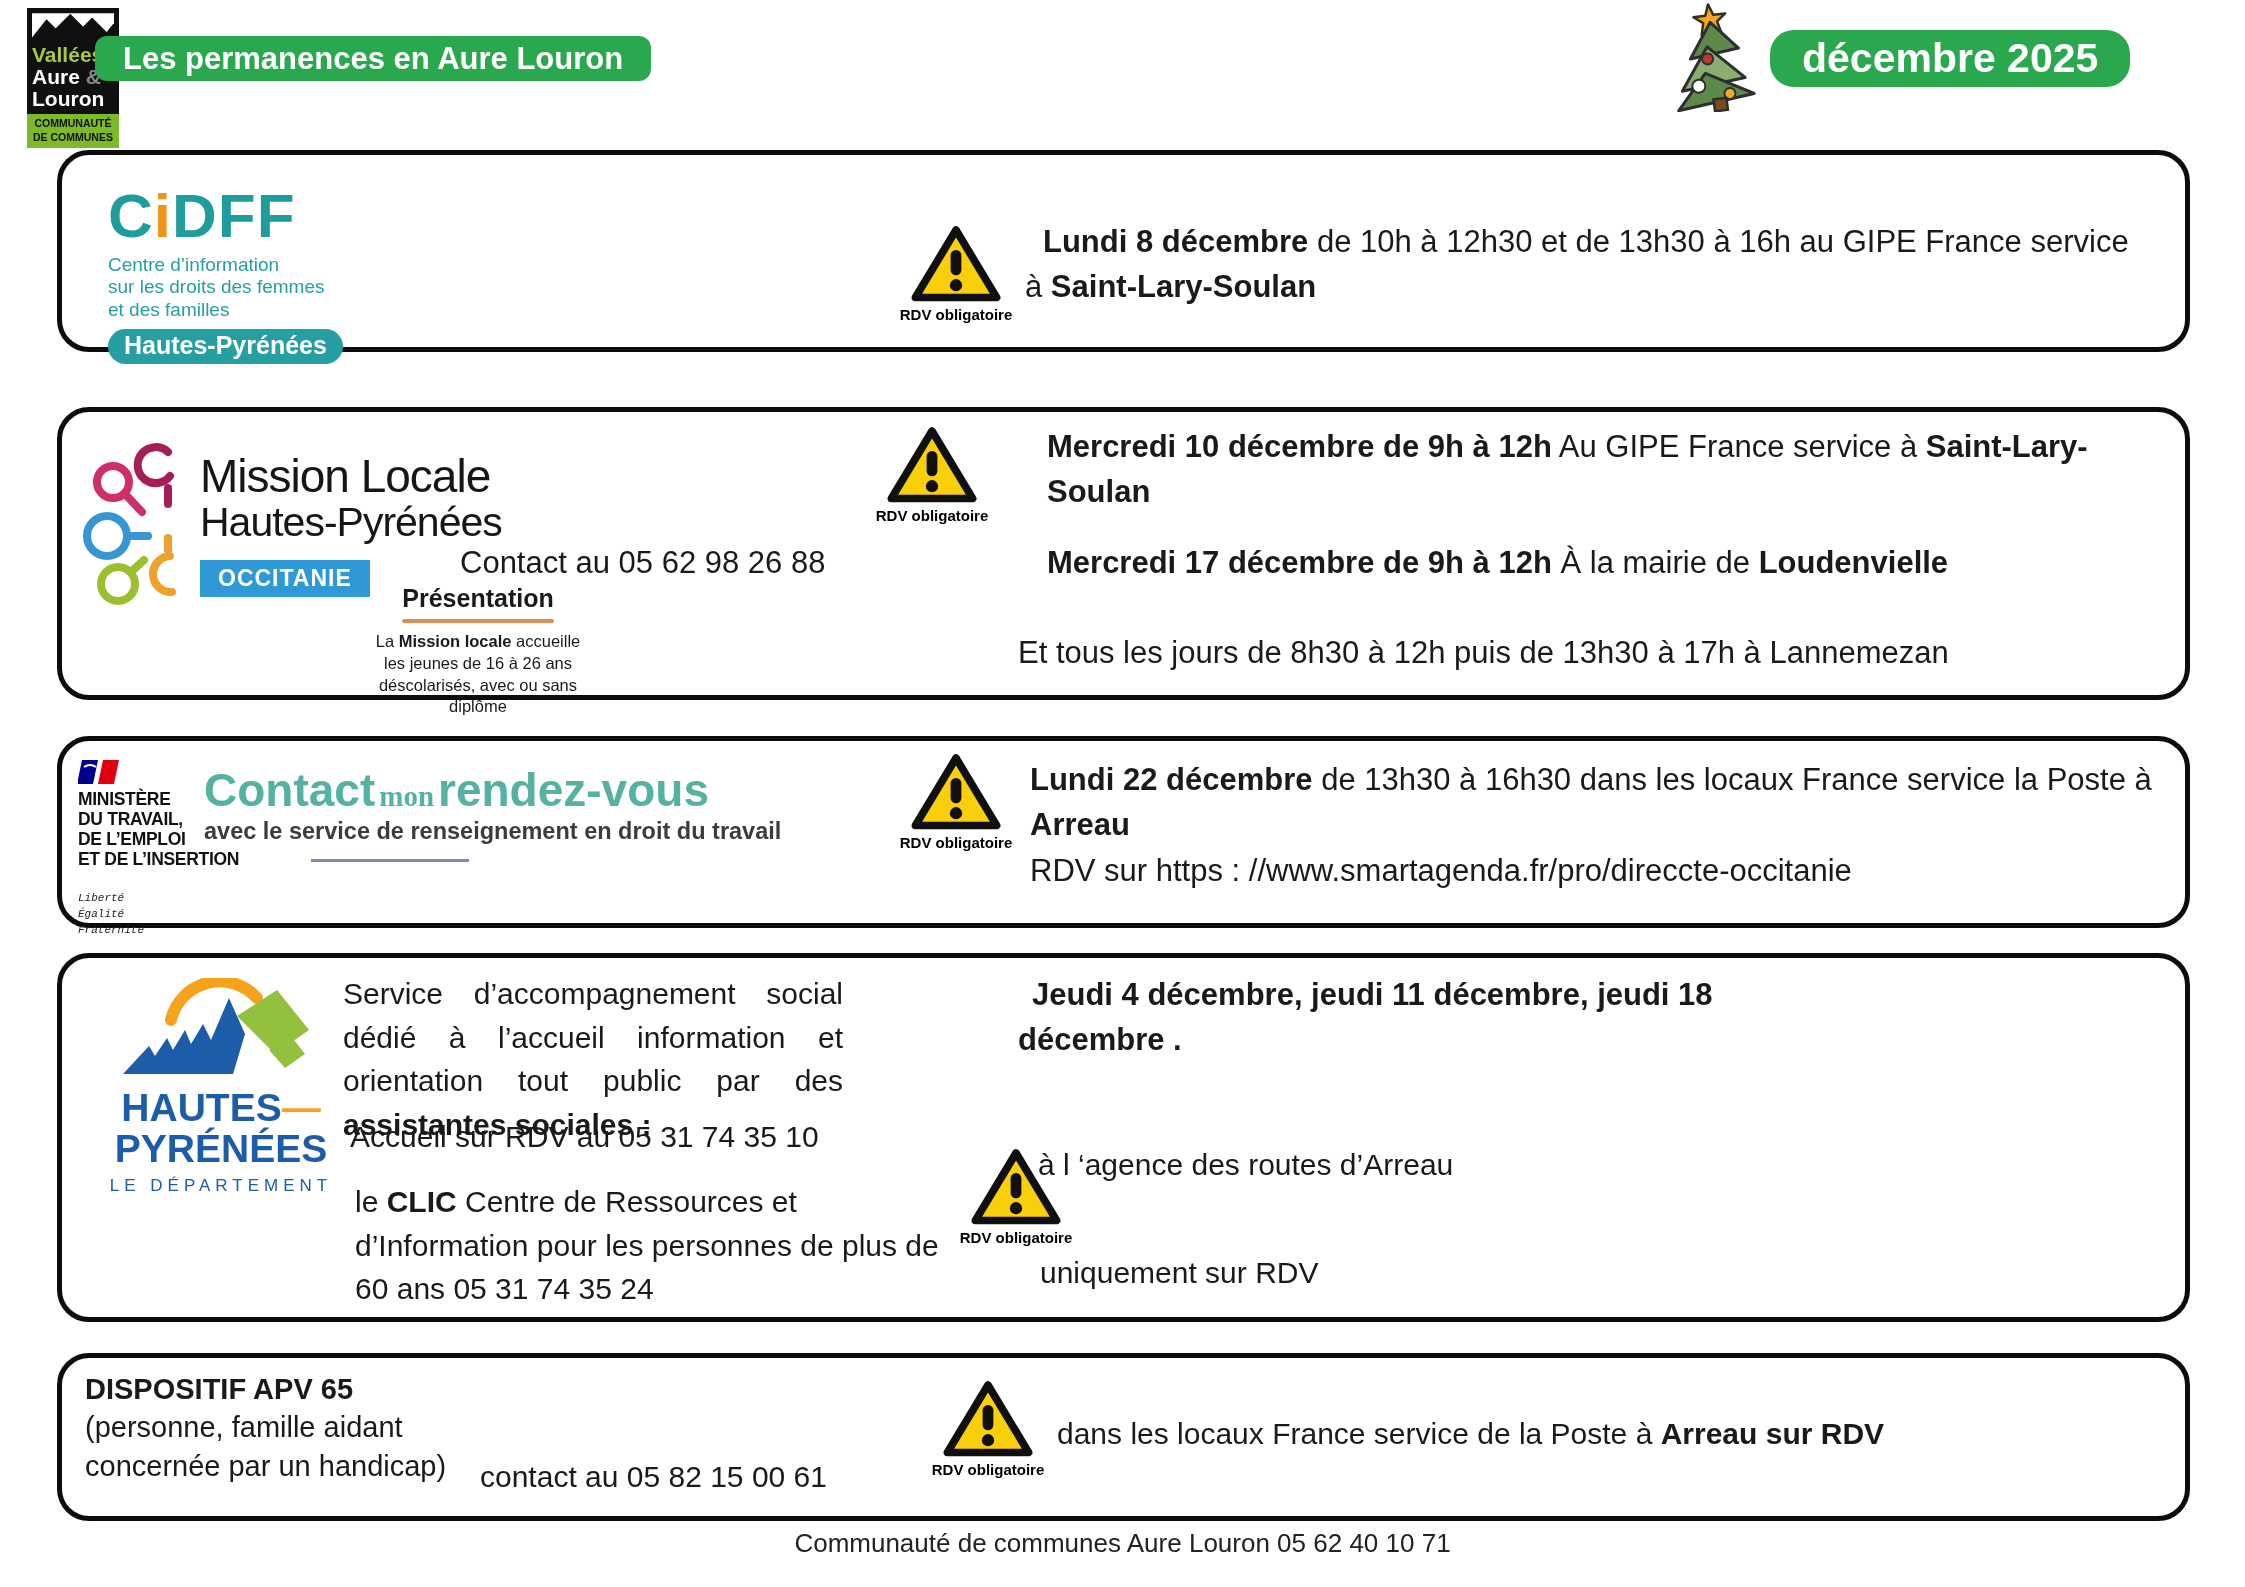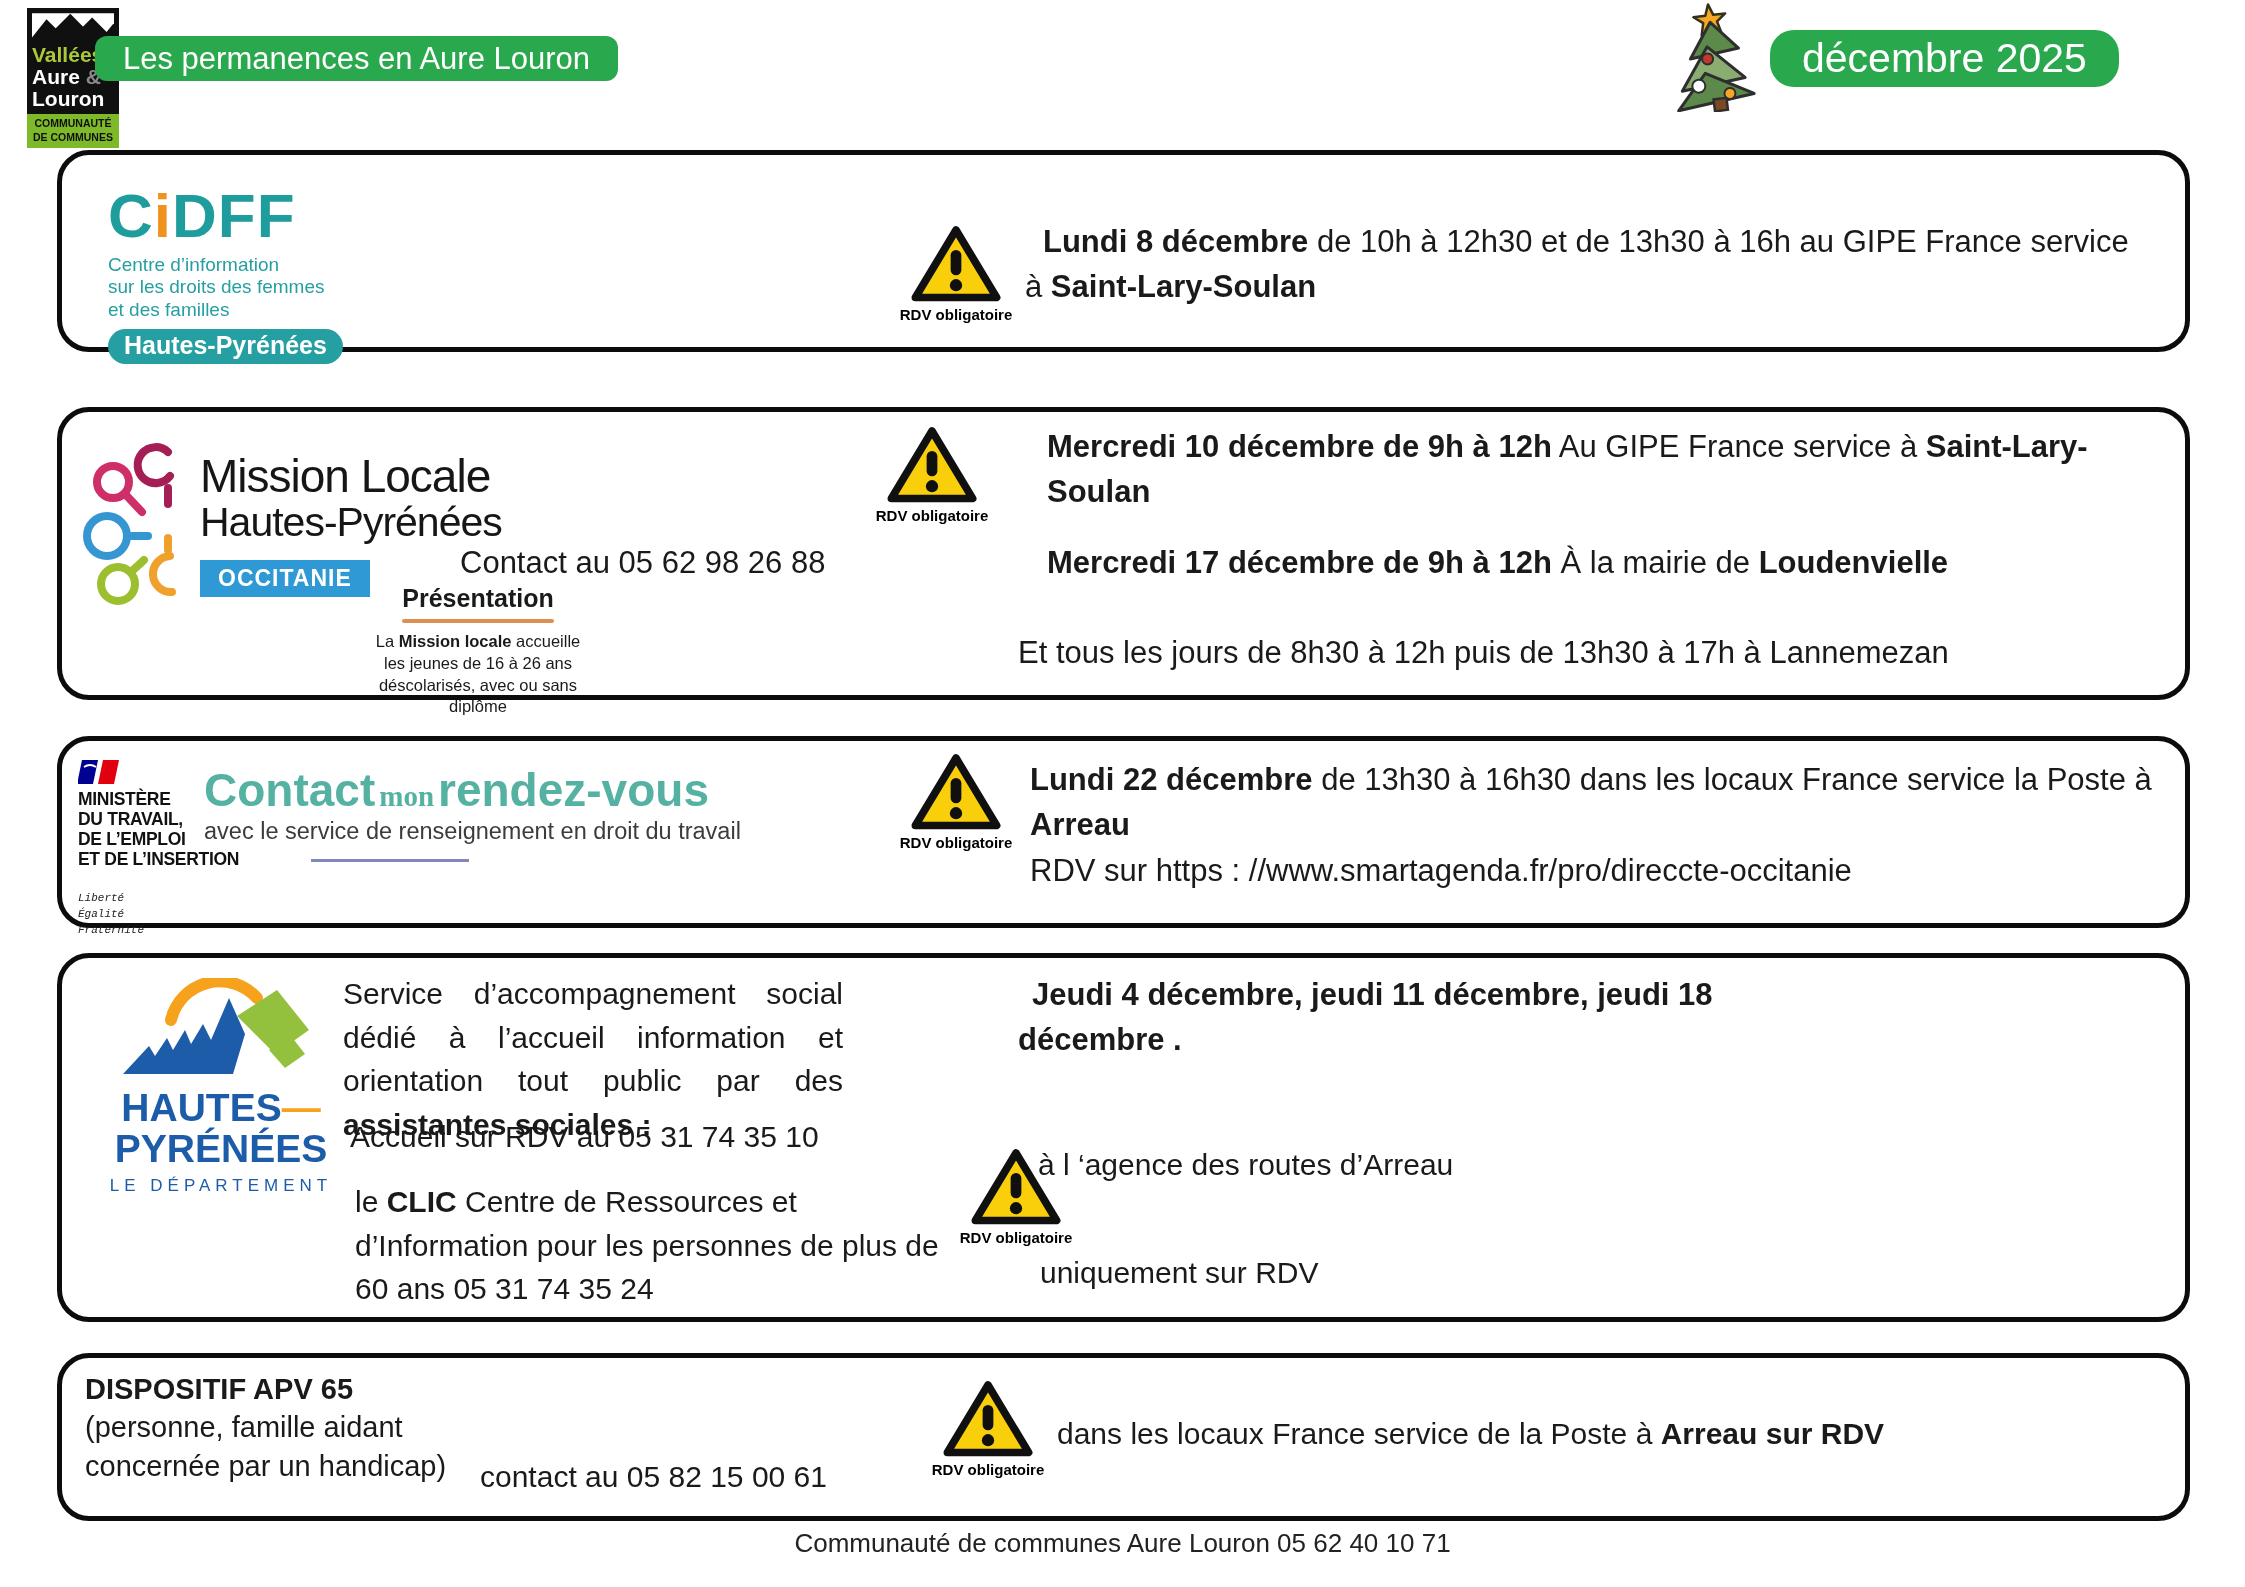--- a/index.html
+++ b/index.html
@@ -12,21 +12,21 @@
 
   
   .cc-logo { left:27px; top:8px; width:92px; }
   .cc-black { background:#101010; padding:2px 5px 4px; }
   .cc-black svg { display:block; width:100%; height:34px; }
   .cc-l1 { color:#a9c93a; font-weight:700; font-size:21px; line-height:1.05; }
   .cc-l2, .cc-l3 { color:#ffffff; font-weight:700; font-size:21px; line-height:1.05; }
   .cc-amp { color:#8a8a8a; font-weight:700; }
   .cc-green { background:#7db928; color:#101010; text-align:center;
               font-size:10.5px; font-weight:800; line-height:1.3; padding:3px 0 4px; }
-  .banner { background:#2aa84d; color:#ffffff; font-weight:400;
+  .banner { background:#2aa84d; color:#ffffff; font-weight:700;
             display:flex; align-items:center; justify-content:center; }
   .banner-title { left:95px; top:36px; height:45px; padding:0 28px; font-size:31px; border-radius:12px; }
   .banner-date { left:1770px; top:30px; height:57px; padding:0 32px; font-size:41px; border-radius:24px; }
   .tree { left:1660px; top:2px; width:110px; height:110px; }
 
   
   .box { position:absolute; left:57px; width:2133px; border:5px solid #0c0c0c;
          border-radius:32px; background:#fff; }
   .b1 { top:150px;  height:202px; }
   .b2 { top:407px;  height:293px; }
@@ -74,21 +74,21 @@
   
   .min-logo { left:16px; top:18px; width:200px; }
   .min-flag { width:44px; height:26px; display:block; }
   .min-lines { margin-top:5px; font-size:17.5px; font-weight:800; line-height:1.14; letter-spacing:-0.3px; color:#111; }
   .min-motto { margin-top:21px; font-family:Liberation Mono, monospace;
                font-style:italic; font-size:11px; line-height:1.45; color:#222; }
   .pmr { left:142px; top:26px; width:372px; text-align:center; }
   .pmr-title { color:#55b2a2; font-weight:800; font-size:46px; line-height:1; white-space:nowrap; }
   .pmr-mon { font-family:"Liberation Serif","DejaVu Serif",serif; 
              font-weight:600; font-size:29px; padding:0 4px; }
-  .pmr-sub { margin-top:5px; font-size:23.5px; color:#3c3c3c; white-space:nowrap; }
+  .pmr-sub { margin-top:5px; font-size:23.5px; color:#3c3c3c; white-space:nowrap;font-weight:bold; }
   .pmr-line { width:158px; height:3px; background:#8087bb; margin:14px auto 0; }
   .w3 { left:828px; top:8px; }
   .sched3 { left:968px; top:16px; width:1150px; }
 
   
   .hp-logo { left:35px; top:20px; width:248px; text-align:center; }
   .hp-art { width:205px; height:106px; }
   .hp-l1, .hp-l2 { font-size:39px; font-weight:800; color:#1d5ca8; line-height:1.05; }
   .hp-dash { color:#f6a21c; }
   .hp-l3 { margin-top:6px; font-size:17px; font-weight:400; color:#1d5ca8; letter-spacing:5px; }

